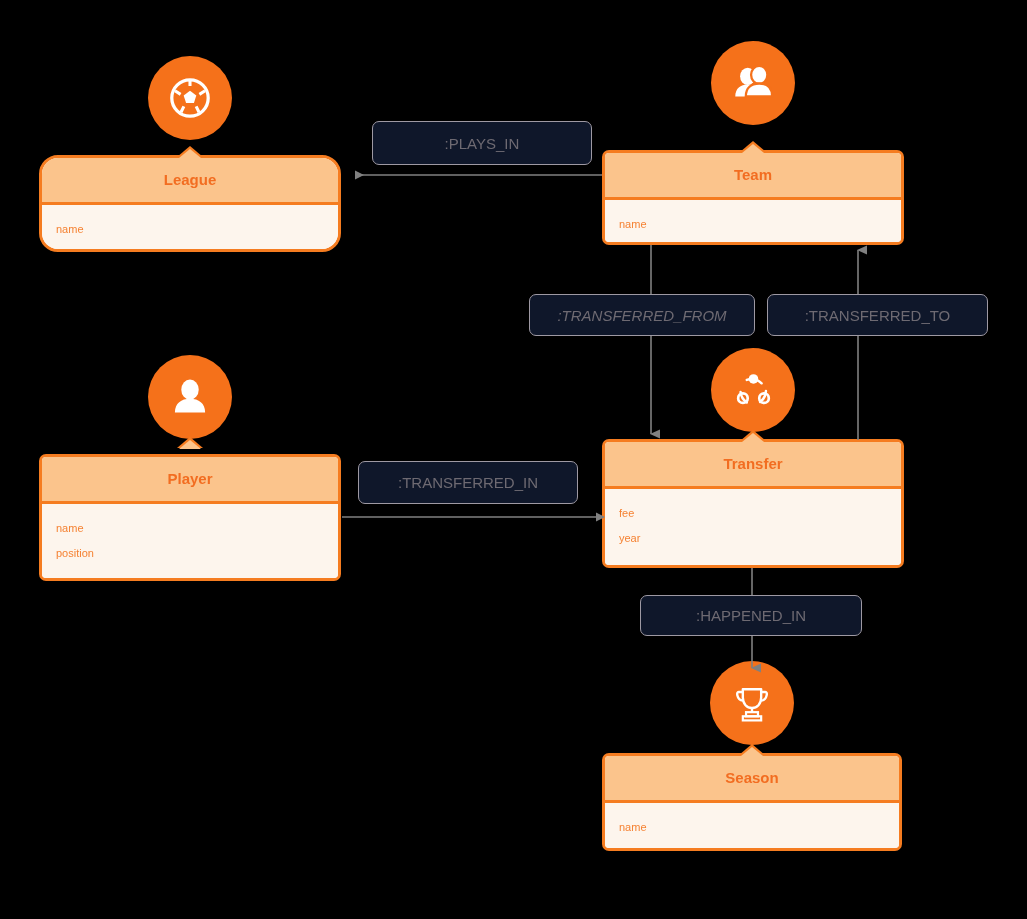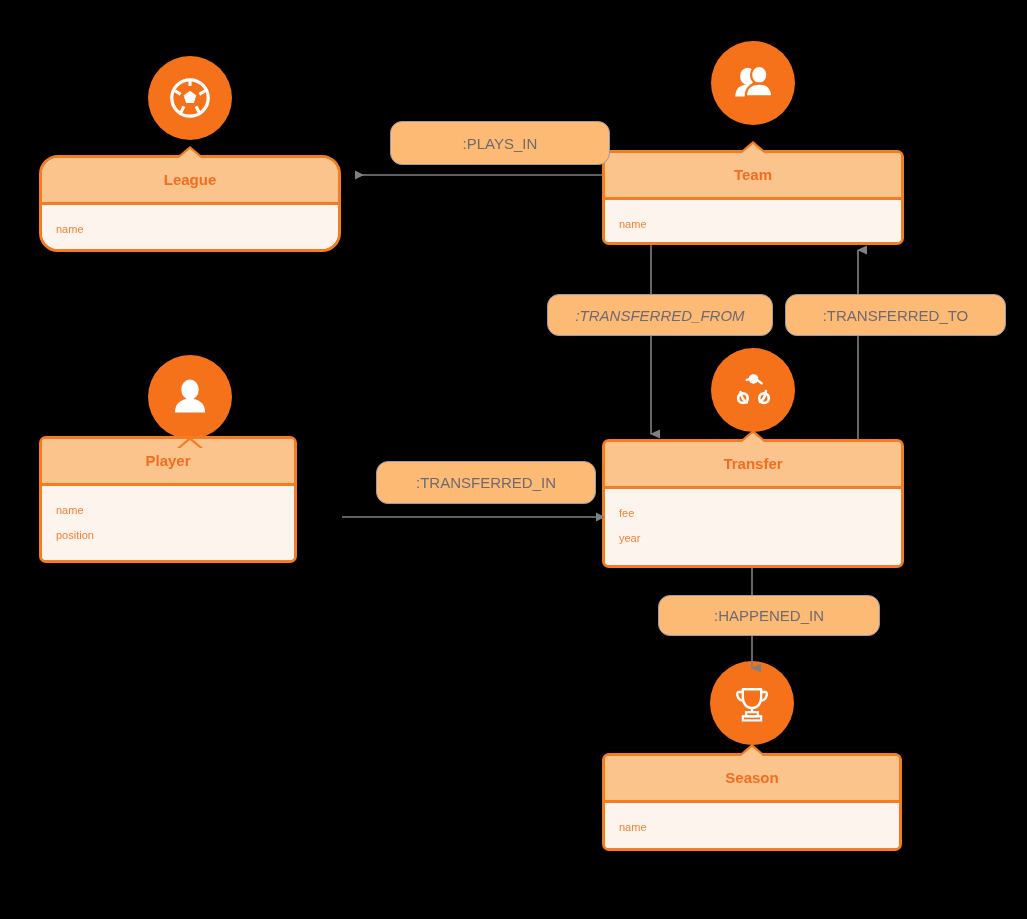--- a/index.html
+++ b/index.html
@@ -78,32 +78,31 @@
     border-left: 13px solid transparent;
     border-right: 13px solid transparent;
     border-bottom: 11px solid #F57C20;
     z-index: 2;
   }
 
   
   .rel-pill {
     position: absolute;
     box-sizing: border-box;
-    background: #fdba74;
+    background: #0f172a;
     border: 1.5px solid #9E99A3;
-    border-radius: 12px;
+    border-radius: 7px;
     color: #6E6A72;
     font-size: 15px;
     text-align: center;
     white-space: nowrap;
     display: flex;
     align-items: center;
     justify-content: center;
     z-index: 4;
-    margin-left: 18px;
   }
 
   
   .edges {
     position: absolute;
     left: 0;
     top: 0;
     width: 1027px;
     height: 919px;
     z-index: 1;
@@ -185,21 +184,21 @@
     <span>
       <svg width="44" height="44" viewBox="0 0 48 48">
         <ellipse cx="24" cy="16" rx="9.5" ry="11" fill="#FFFFFF"></ellipse>
         <path d="M7.5 41 C7.5 31 14.5 26 24 26 C33.5 26 40.5 31 40.5 41 Z" fill="#FFFFFF"></path>
       </svg>
     </span>
   </div>
   <div class="caret-border" style="left:177px; top:437px;"></div>
   <div class="caret" style="left:179px; top:440px;"></div>
 
-  <div class="node" style="left:39px; top:436px; width:258px; height:127px;">
+  <div class="node" style="left:39px; top:454px; width:302px; height:127px;">
     <div class="node-header">Player</div>
     <div class="node-props" style="height:80px;">
       <div class="prop">name</div>
       <div class="prop">position</div>
     </div>
   </div>
 
   <div class="icon-bubble" style="left:711px; top:348px;">
     <span>
       <svg width="46" height="46" viewBox="0 0 48 48">

